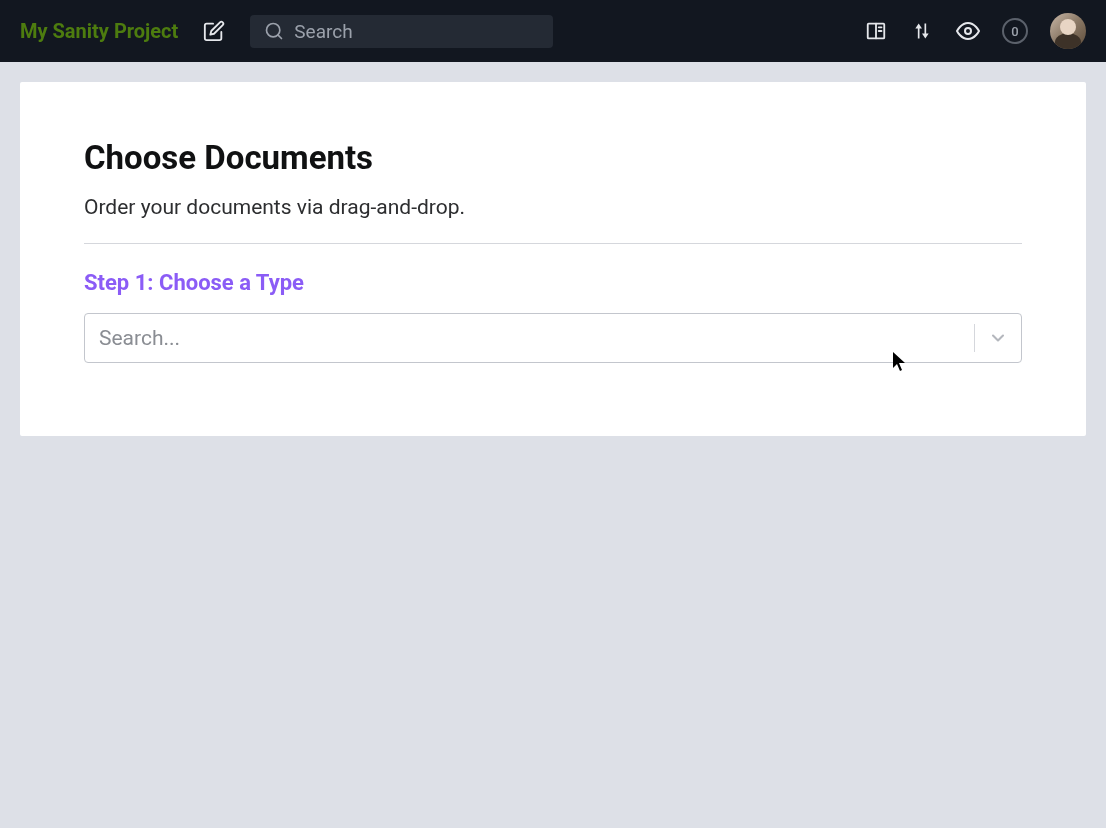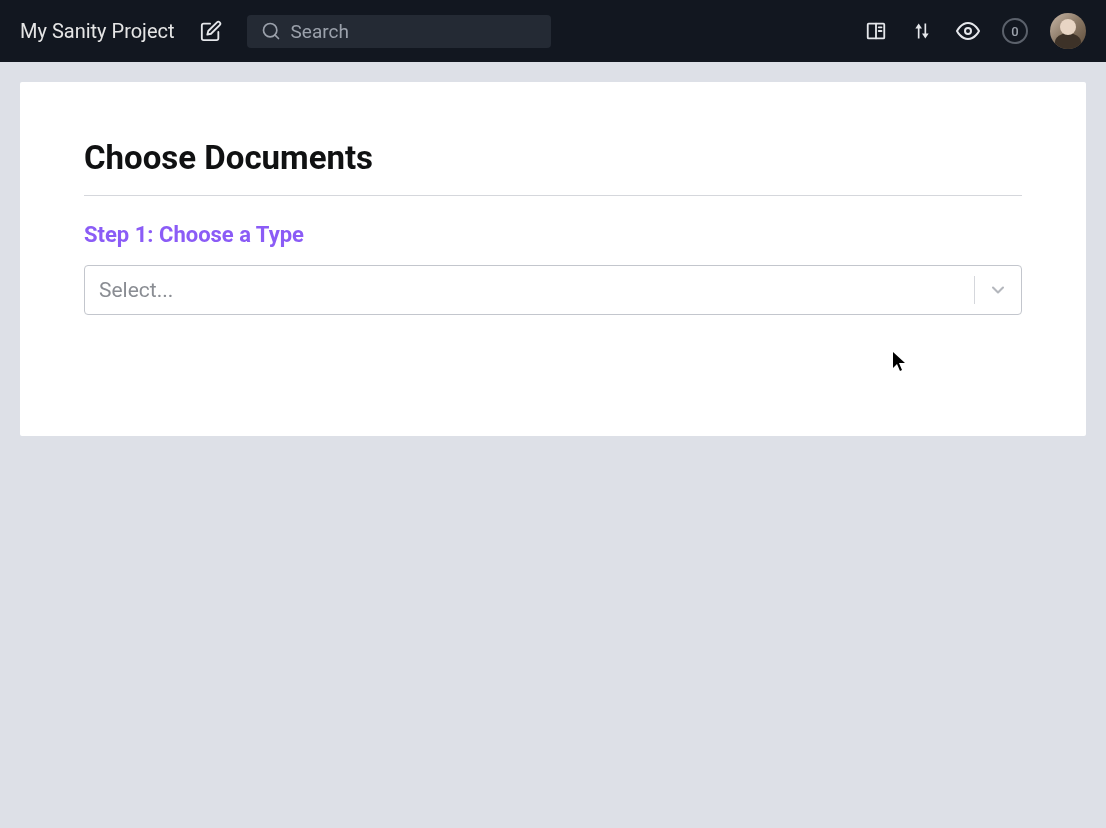--- a/index.html
+++ b/index.html
@@ -16,23 +16,23 @@
     }
     .topbar {
       background: #121720;
       height: 62px;
       display: flex;
       align-items: center;
       padding: 0 20px;
       gap: 18px;
     }
     .project-title {
-      color: #e5e5e5;
+      color: #4d7c0f;
       font-size: 20px;
-      font-weight: 400;
+      font-weight: 700;
       white-space: nowrap;
     }
     .compose-btn {
       width: 36px;
       height: 36px;
       display: flex;
       align-items: center;
       justify-content: center;
       cursor: pointer;
       color: #e5e7eb;
@@ -224,24 +224,25 @@
     </div>
     <div class="badge">
       <span>0</span>
     </div>
     <div class="avatar"></div>
   </div>
 </div>
 
 <div class="main-panel">
   <h1 class="page-title">Choose Documents</h1>
+  <p class="page-subtitle">Order your documents via drag-and-drop.</p>
   <hr class="divider">
   <h2 class="step-title">Step 1: Choose a Type</h2>
   <div class="select-control">
-    <div class="select-value">Select...</div>
+    <div class="select-value">Search...</div>
     <div class="select-separator"></div>
     <div class="select-arrow">
       <svg width="20" height="20" viewBox="0 0 24 24" fill="none" stroke="currentColor" stroke-width="2.5" stroke-linecap="round" stroke-linejoin="round">
         <polyline points="6 9 12 15 18 9"></polyline>
       </svg>
     </div>
   </div>
 </div>
 
 <svg class="cursor" width="16" height="20" viewBox="0 0 16 20">

